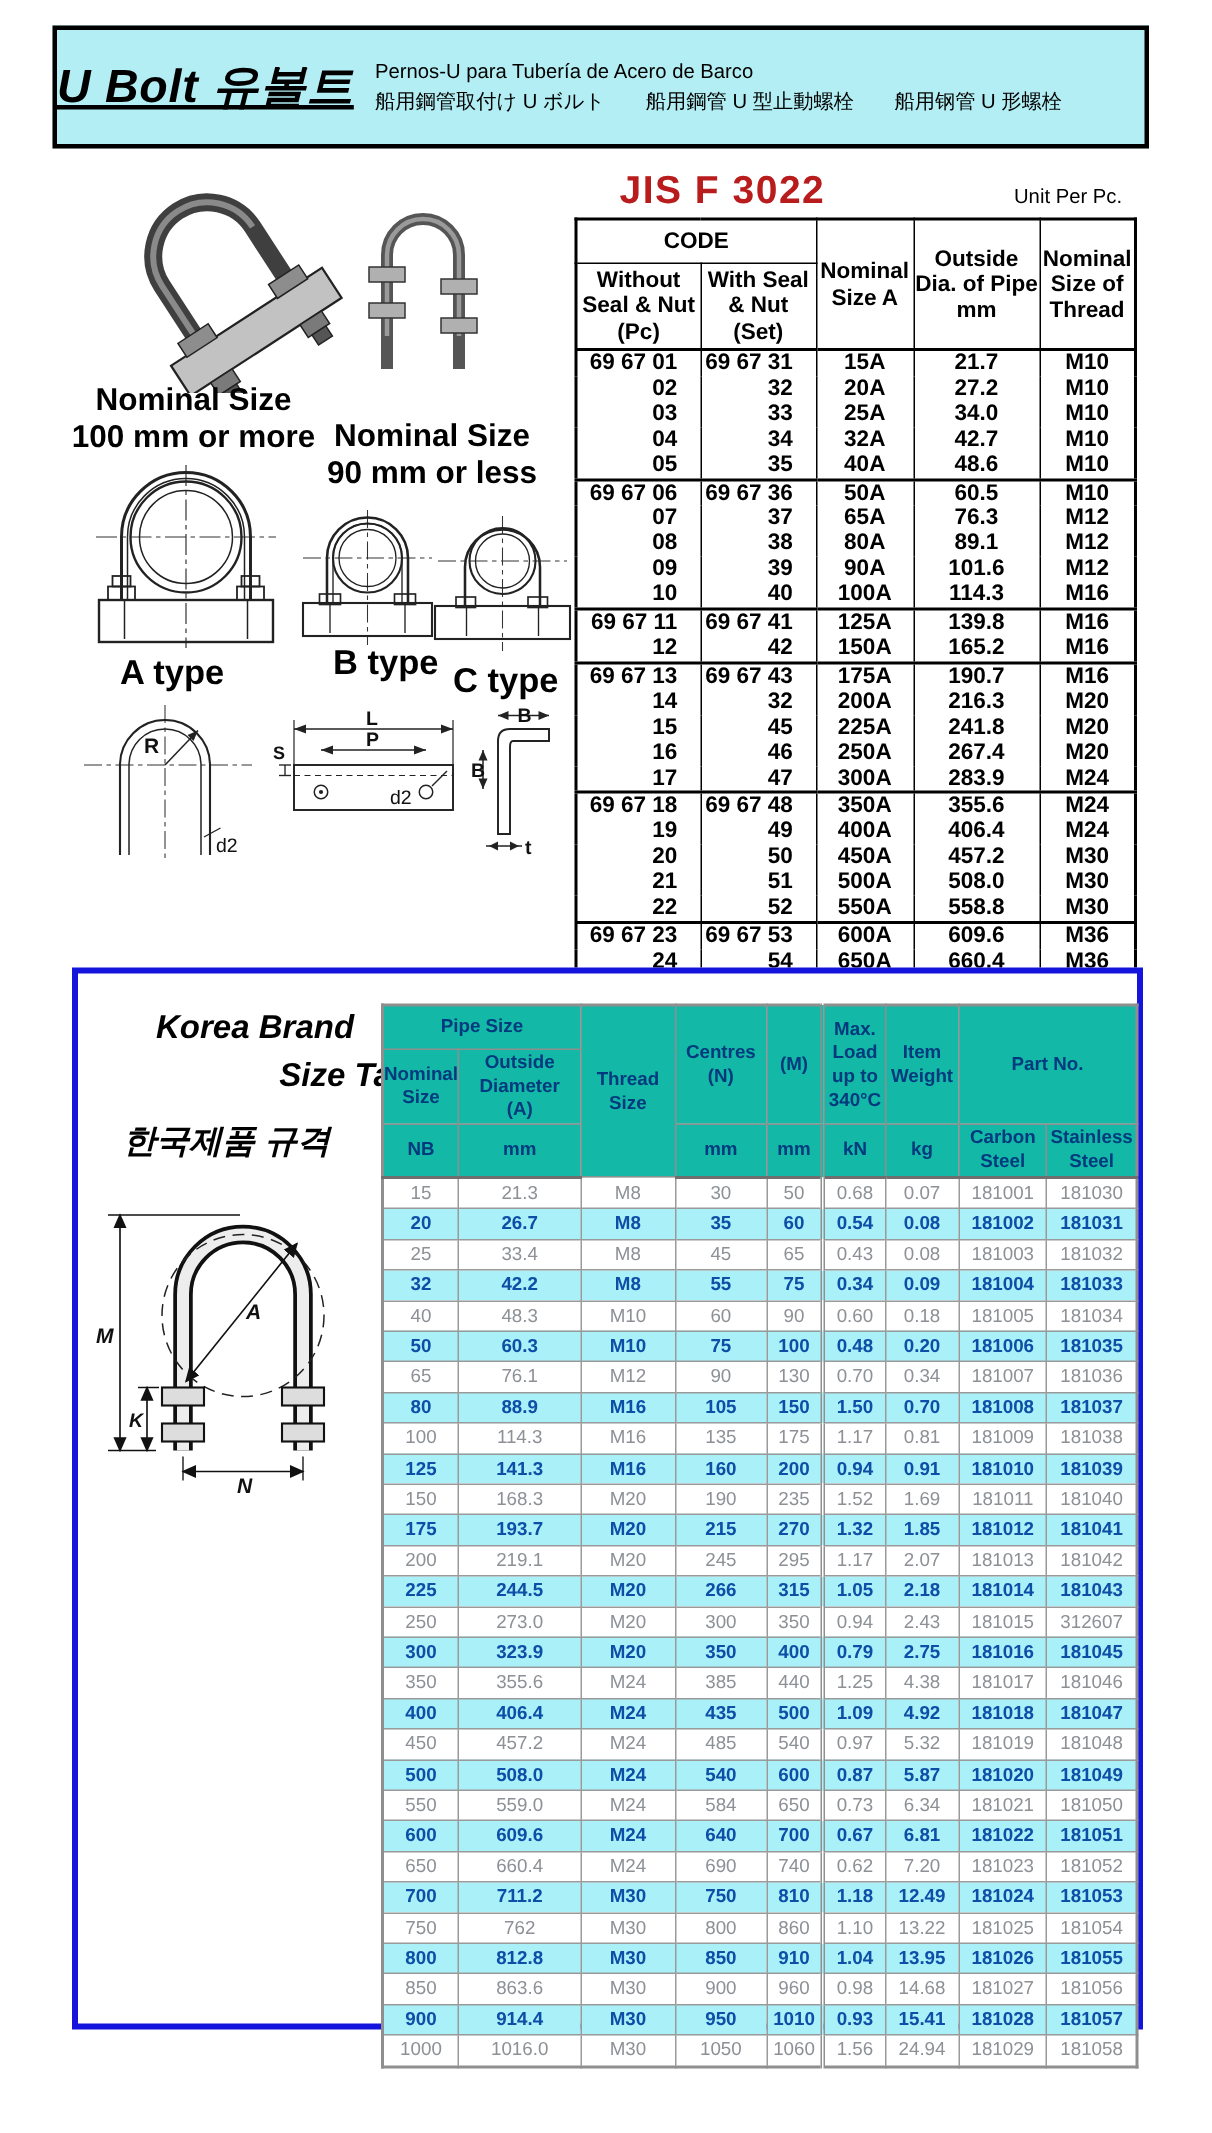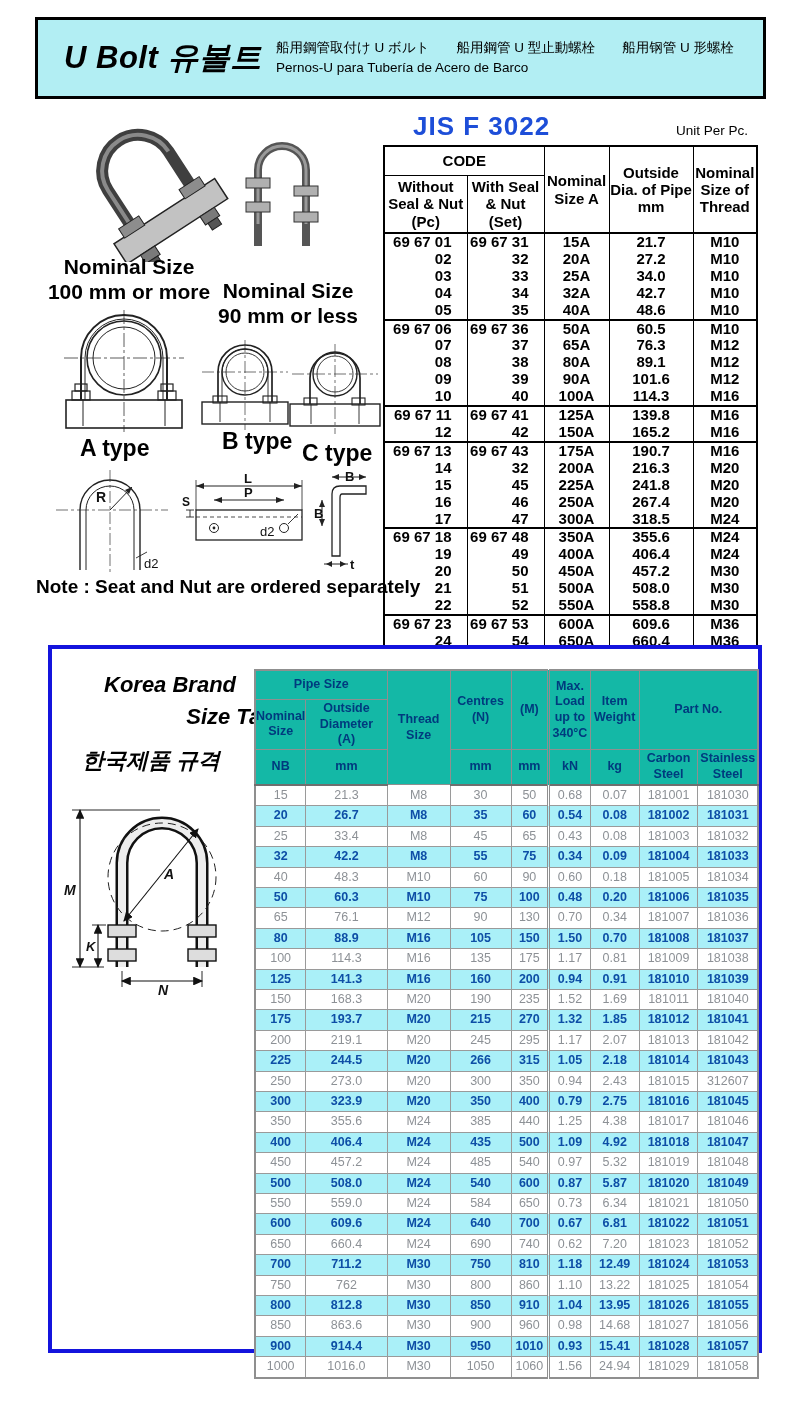--- a/index.html
+++ b/index.html
@@ -2,35 +2,35 @@
 <html><head>
 <meta charset="utf-8">
 <style>
   html,body{margin:0;padding:0;background:#ffffff;}
   .page{position:relative;width:808px;height:1422px;background:#fff;
         font-family:"Liberation Sans",sans-serif;color:#000;overflow:hidden;}
 
   
   .band{position:absolute;left:35px;top:17px;width:725px;height:76px;
         background:#b2eef3;border:3px solid #000;display:flex;align-items:center;}
-  .band-title{width:212px;padding-left:26px;font-size:31px;font-weight:bold;font-style:italic;
-              letter-spacing:.5px;white-space:nowrap;}
+  .band-title{width:212px;font-size:31px;font-weight:bold;font-style:italic;
+              letter-spacing:.5px;white-space:nowrap;text-decoration:underline;}
   .band-right{font-size:13.5px;line-height:1.5;}
   .band-right .ru{font-size:14.5px;}
 
   
   .abs{position:absolute;}
   .cap{font-weight:bold;font-size:21px;line-height:1.2;text-align:center;white-space:pre-line;}
   .type-label{font-weight:bold;font-size:23px;position:absolute;}
   .note{position:absolute;left:36px;top:576px;font-size:19px;font-weight:bold;}
   svg text{font-family:"Liberation Sans",sans-serif;}
 
   
   .jis-title{position:absolute;left:413px;top:111px;font-size:26px;font-weight:bold;
-             color:#1d4ed8;letter-spacing:1px;}
+             color:#b91c1c;letter-spacing:1px;}
   .jis-unit{position:absolute;left:676px;top:123px;font-size:13.5px;}
   table.jis{position:absolute;left:383px;top:145px;border-collapse:collapse;table-layout:fixed;
             width:373px;border:2.5px solid #000;}
   table.jis th{border:1.5px solid #000;font-size:15px;font-weight:bold;text-align:center;
                padding:1px 0;line-height:1.15;white-space:pre-line;}
   table.jis tr.jh2 th{border-bottom:2.5px solid #000;}
   table.jis td{border-left:1.5px solid #000;border-right:1.5px solid #000;border-top:none;border-bottom:none;
                font-size:15px;height:16.9px;padding:0;line-height:16.9px;white-space:nowrap;}
   table.jis tr.grp td{border-top:2.5px solid #000;}
   table.jis td.code{text-align:right;padding-right:15px;font-weight:bold;}
@@ -56,22 +56,22 @@
   table.kt .dbl{border-left:3px double #8f8f8f;}
 </style>
 </head>
 <body>
 
 <div class="page">
 
   <div class="band">
     <div class="band-title">U Bolt 유볼트</div>
     <div class="band-right">
+      <div>Pernos-U para Tubería de Acero de Barco</div>
       <div>船用鋼管取付け U ボルト　　船用鋼管 U 型止動螺栓　　船用钢管 U 形螺栓</div>
-      <div>Pernos-U para Tubería de Acero de Barco</div>
     </div>
   </div>
 
   <svg class="abs" style="left:48px;top:110px;" width="202" height="152" viewBox="0 0 202 152">
     <g transform="rotate(-33 100 76)">
       <path d="M64 118 V58 A36 36 0 0 1 136 58 V118" fill="none" stroke="#3f3f3f" stroke-width="12"></path>
       <path d="M64 118 V58 A36 36 0 0 1 136 58" fill="none" stroke="#8a8a8a" stroke-width="4"></path>
       <rect x="40" y="106" width="120" height="24" fill="#c2c2c2" stroke="#222" stroke-width="1.5"></rect>
       <rect x="52" y="96" width="24" height="11" fill="#8d8d8d" stroke="#222" stroke-width="1"></rect>
       <rect x="124" y="96" width="24" height="11" fill="#8d8d8d" stroke="#222" stroke-width="1"></rect>
@@ -187,21 +187,20 @@
     <line x1="10" y1="30" x2="10" y2="56" stroke="#222" stroke-width="1"></line>
     <polygon points="10,30 7,37 13,37" fill="#222"></polygon>
     <polygon points="10,56 7,49 13,49" fill="#222"></polygon>
     <text x="2" y="48" font-size="13" font-weight="bold" fill="#111">B</text>
     <line x1="12" y1="94" x2="36" y2="94" stroke="#222" stroke-width="1"></line>
     <polygon points="20,94 14,91 14,97" fill="#222" transform="rotate(180 17 94)"></polygon>
     <polygon points="28,94 34,91 34,97" fill="#222" transform="rotate(180 31 94)"></polygon>
     <text x="38" y="99" font-size="13" font-weight="bold" fill="#111">t</text>
   </svg>
 
-  <div class="note">Note : Seat and Nut are ordered separately</div>
 
   <div class="jis-title">JIS F 3022</div>
   <div class="jis-unit">Unit Per Pc.</div>
 
   <table class="jis">
     <colgroup>
         <col style="width:83px">
         <col style="width:77px">
         <col style="width:65px">
         <col style="width:84px">
@@ -338,21 +337,21 @@
           <td class="code">16</td>
           <td class="code">46</td>
           <td class="mid">250A</td>
           <td class="mid">267.4</td>
           <td class="mid">M20</td>
         </tr>
         <tr>
           <td class="code">17</td>
           <td class="code">47</td>
           <td class="mid">300A</td>
-          <td class="mid">318.5</td>
+          <td class="mid">283.9</td>
           <td class="mid">M24</td>
         </tr>
         <tr class="grp">
           <td class="code">69 67 18</td>
           <td class="code">69 67 48</td>
           <td class="mid">350A</td>
           <td class="mid">355.6</td>
           <td class="mid">M24</td>
         </tr>
         <tr>

